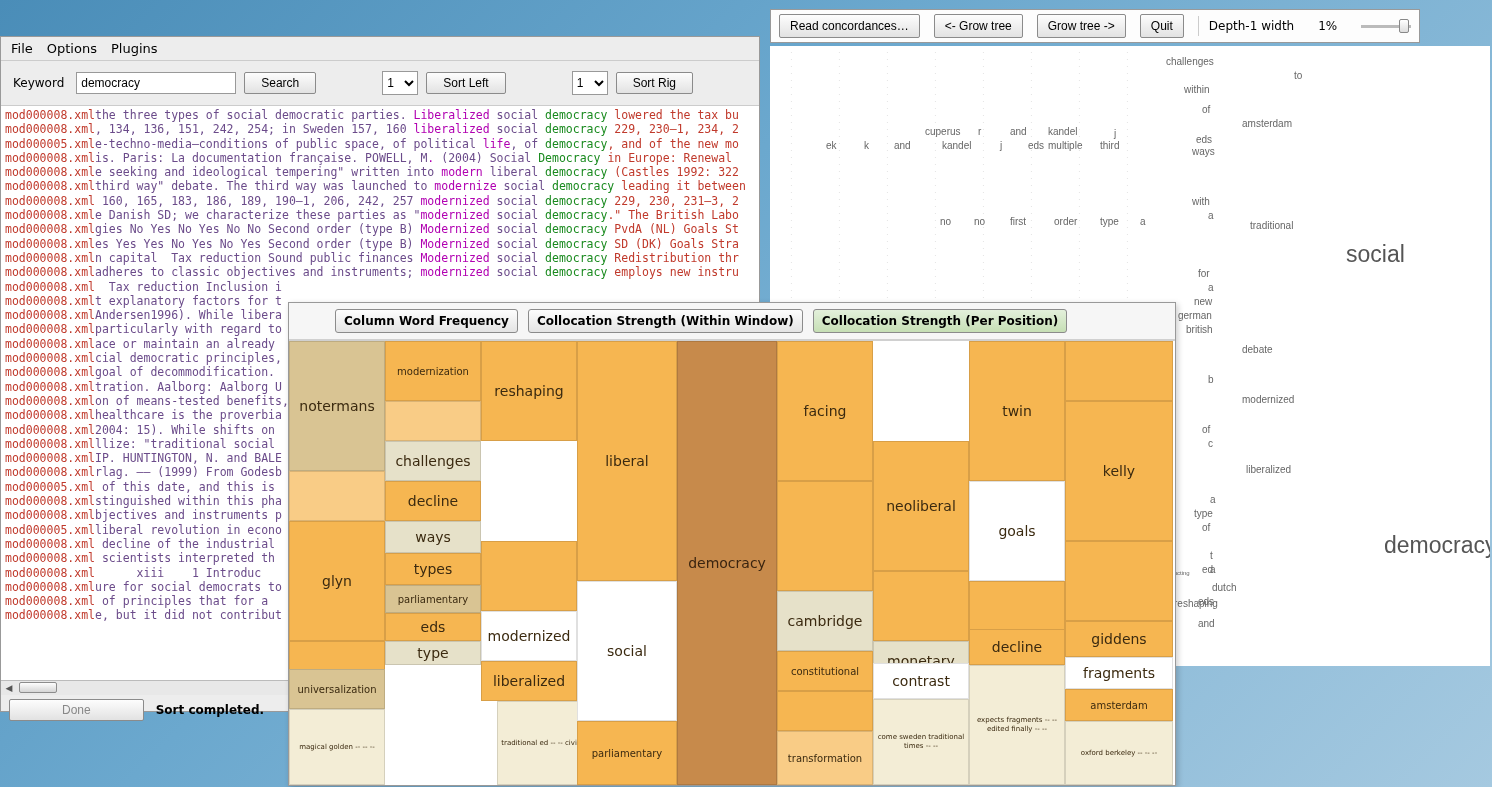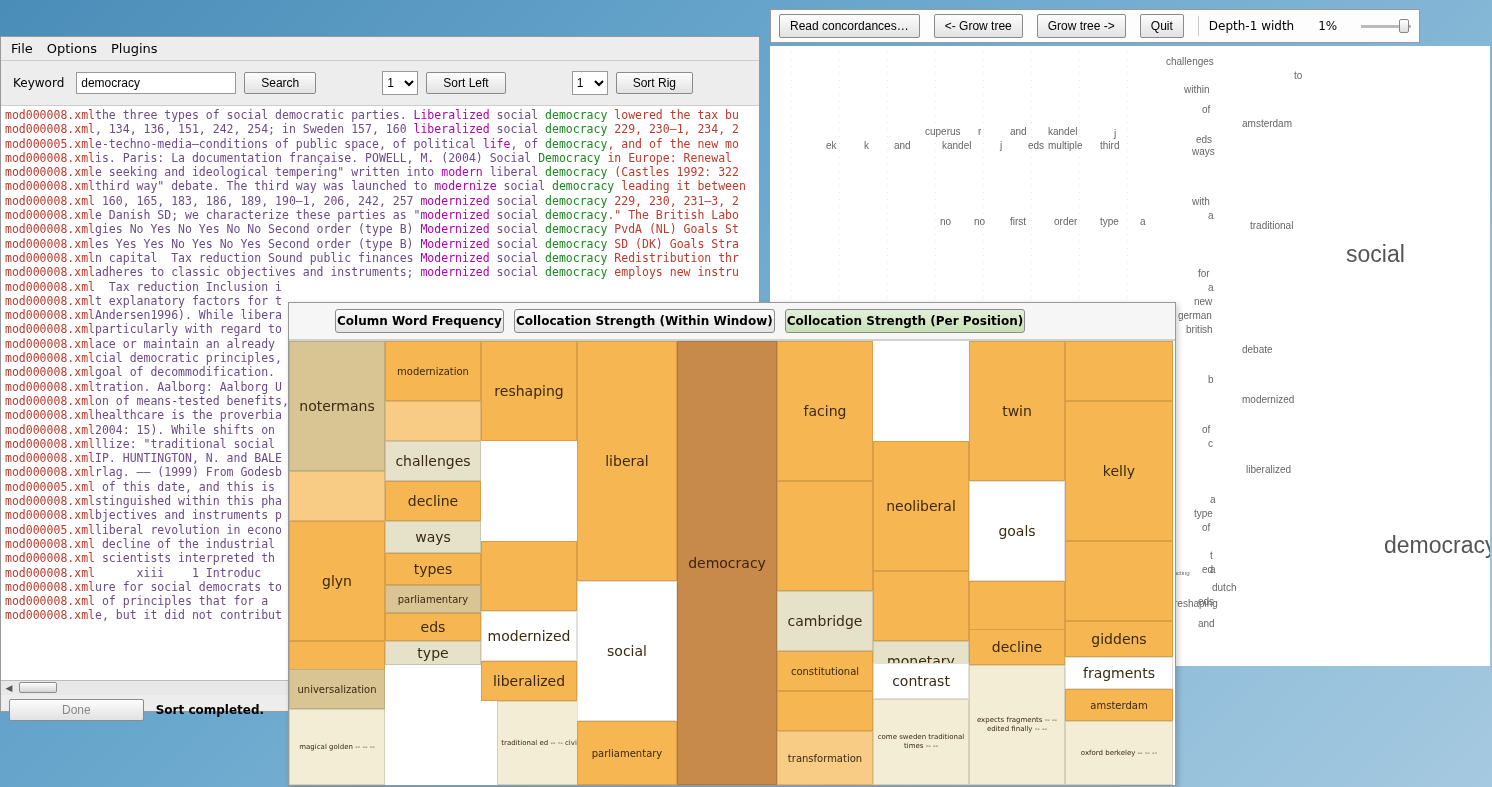--- a/index.html
+++ b/index.html
@@ -120,21 +120,21 @@
 }
 .tabbar {
   display: flex; gap: 10px; padding: 6px 46px;
   border-bottom: 2px solid #d0d0d0;
   background: #f6f6f6;
 }
 .tab {
   background: linear-gradient(#fdfdfd,#e4e4e4);
   border: 1px solid #8b8b8b;
   border-radius: 3px;
-  padding: 4px 1px;
+  padding: 4px 8px;
   font-size: 12px;
   font-weight: bold;
 }
 .tab.active {
   background: linear-gradient(#e3f0db,#c6dfb5);
 }
 .mosaic {
   position: relative;
   width: 100%; height: 444px;
   overflow: hidden;

